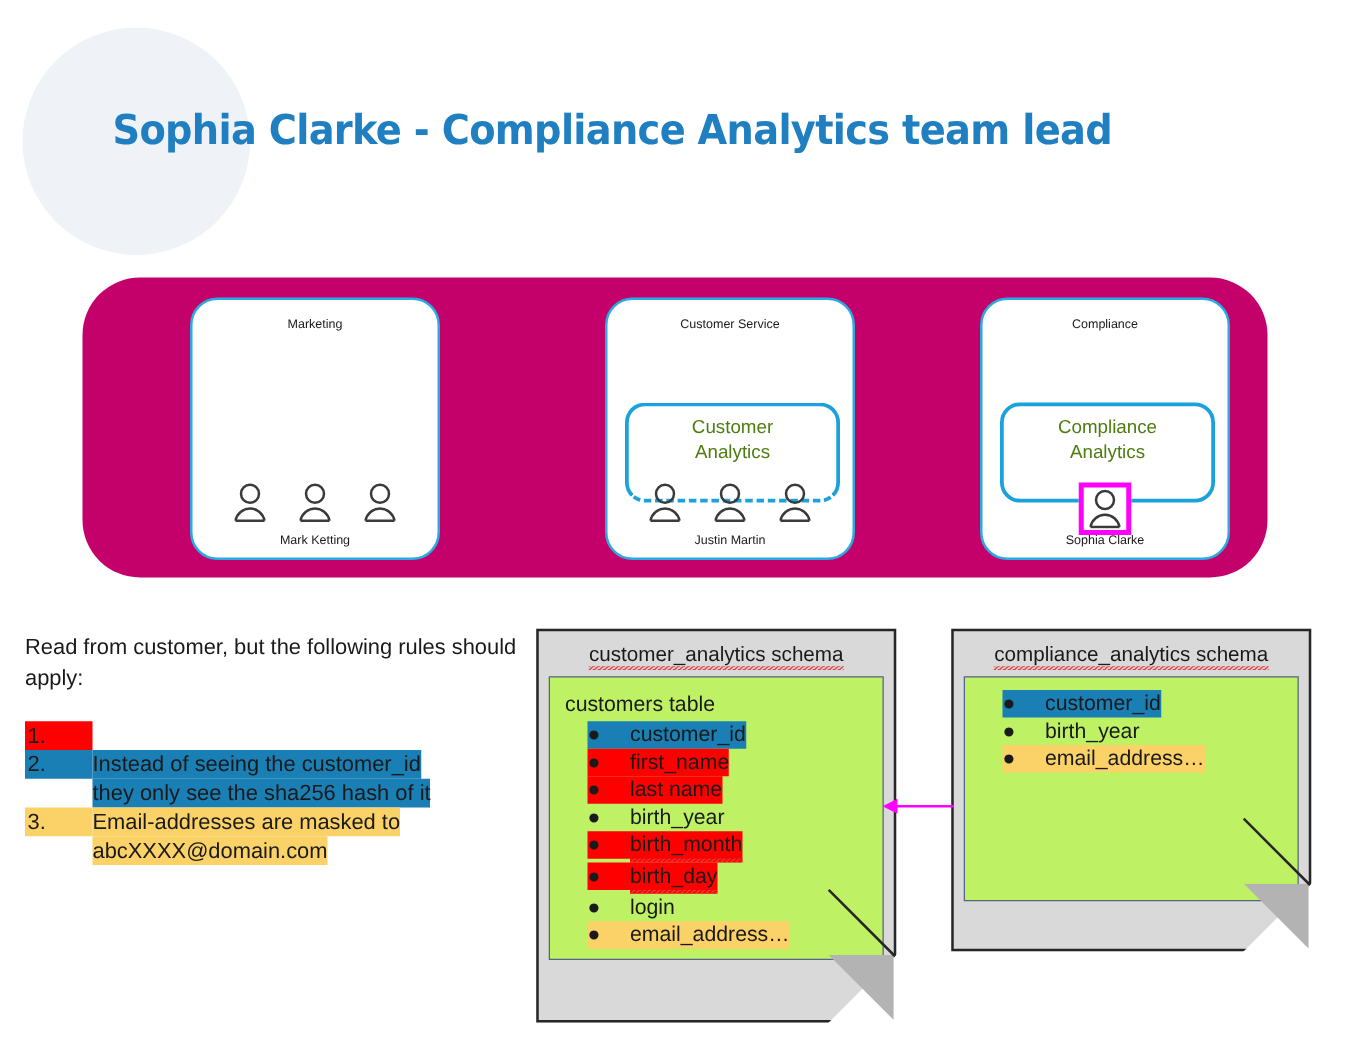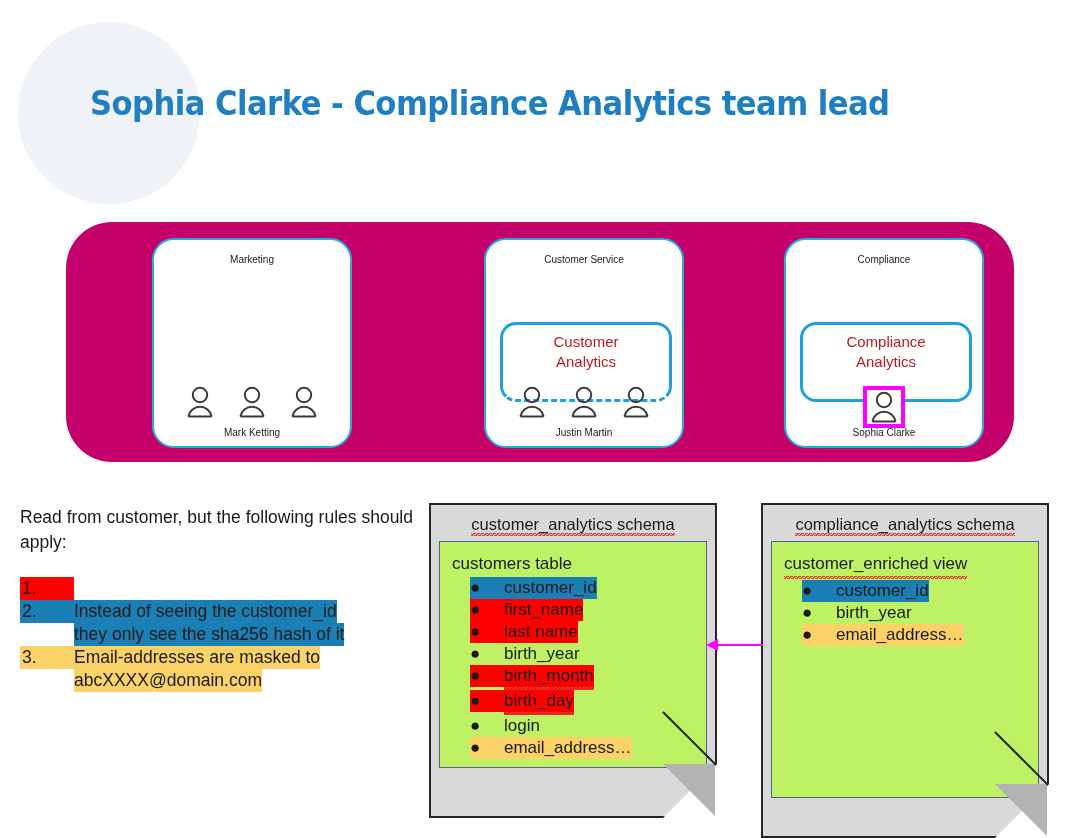--- a/index.html
+++ b/index.html
@@ -102,21 +102,21 @@
     border-bottom-style: dashed;
   }
   .analytics-label {
     position: absolute;
     top: 7px;
     left: 0;
     right: 0;
     text-align: center;
     font-size: 15px;
     line-height: 20px;
-    color: #b91c1c;
+    color: #4d7c0f;
     white-space: pre-line;
   }
 
   
   .person-row {
     position: absolute;
     left: 0;
     right: 0;
     top: 146px;
     display: flex;
@@ -168,21 +168,21 @@
   .hl-yellow { background: #fbd267; }
 
   
   .doc {
     position: absolute;
     background: #d9d9d9;
     border: 2px solid #262626;
     box-sizing: border-box;
   }
   .doc.customer   { left: 429px; top: 503px; width: 288px; height: 315px; }
-  .doc.compliance { left: 761px; top: 503px; width: 288px; height: 335px; }
+  .doc.compliance { left: 761px; top: 503px; width: 288px; height: 258px; }
   .doc-fold-tri {
     position: absolute;
     right: 0px;
     bottom: 0px;
     width: 52px;
     height: 52px;
     overflow: hidden;
   }
   .doc-fold-tri::before {
     content: "";
@@ -440,21 +440,20 @@
   <div class="doc-fold-cut"></div>
   <div class="doc-fold-tri"></div>
   <div class="doc-fold-line"></div>
 </div>
 
 <div class="doc compliance">
   <div class="doc-heading">
     <span class="squiggle">compliance_analytics schema</span>
   </div>
   <div class="doc-inner">
-    <div class="obj-title squiggle">customer_enriched view</div>
     <ul class="col-list">
       <li class="col-item">
         <span class="col-bullet hl-blue">●</span>
         <span class="col-name hl-blue">customer_id</span>
       </li>
       <li class="col-item">
         <span class="col-bullet">●</span>
         <span class="col-name">birth_year</span>
       </li>
       <li class="col-item">

